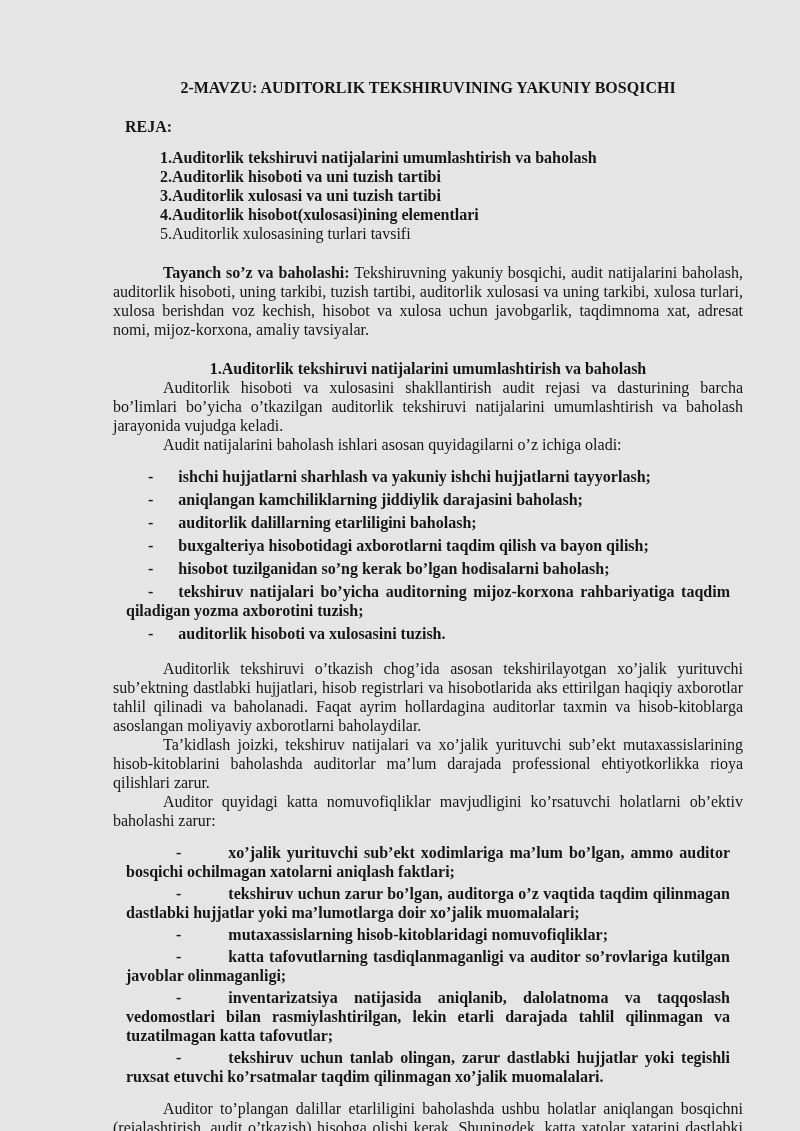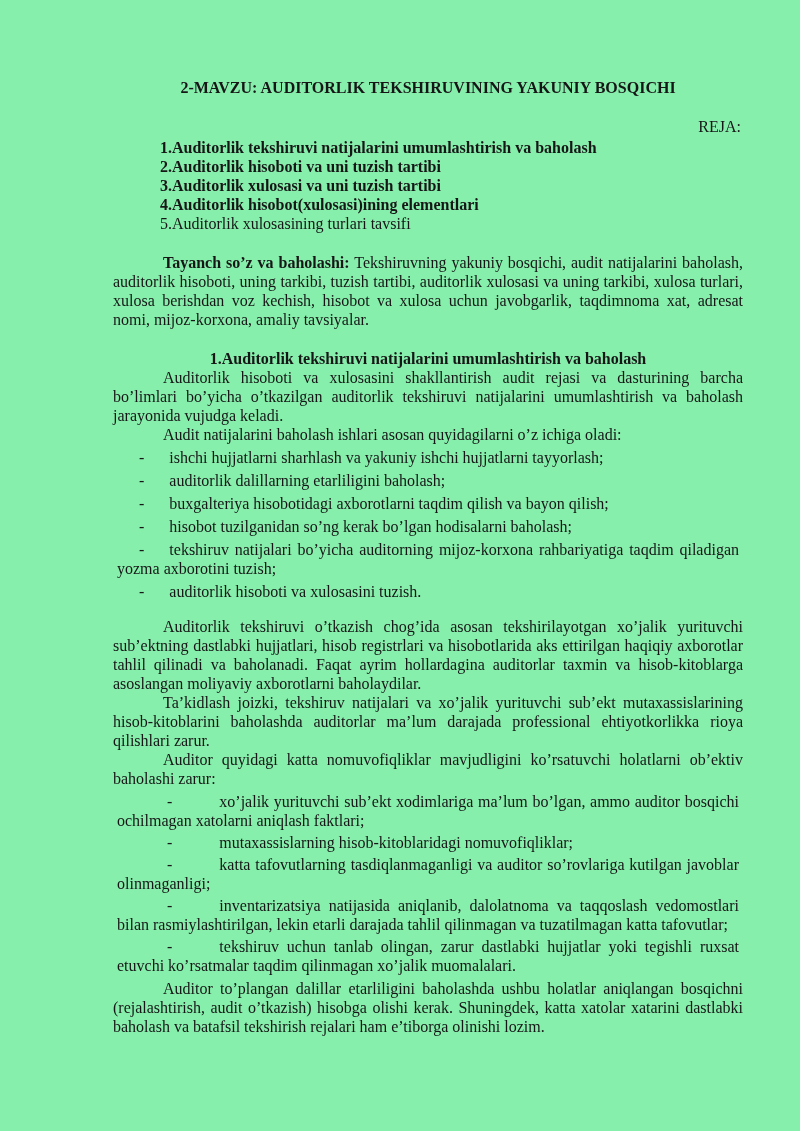--- a/index.html
+++ b/index.html
@@ -14,51 +14,51 @@
     color: #161616;
     font-family: "Liberation Serif", "DejaVu Serif", serif;
     font-size: 16px;
     line-height: 19px;
   }
   .page {
     box-sizing: border-box;
     width: 800px;
     height: 1131px;
     padding: 78px 57px 0 113px;
-    background: #86efac;
+    background: #e5e5e5;
   }
   .bold { font-weight: bold; }
   .doc-title {
     font-weight: bold;
     text-align: center;
     margin: 0 0 20px 0;
   }
   .reja-heading {
-    font-weight: normal;
-    text-align: right;
-    margin: 2px;
+    font-weight: bold;
+    text-align: left;
+    margin: 12px;
   }
   .reja-list {
     margin: 0;
     padding-left: 47px;
   }
   .reja-item { margin: 0; }
   .para {
     margin: 0;
     text-indent: 50px;
     text-align: justify;
   }
   .keywords-para { margin-top: 20px; }
   .sec-heading {
     font-weight: bold;
     text-align: center;
     margin: 20px 0 0 0;
   }
   .para3 { margin-top: 16px; }
-  .list { margin: 4px; padding: 0; }
+  .list { margin: 13px; padding: 0; font-weight: bold; }
   .li {
     margin: 4px 0 0 0;
     text-align: justify;
   }
   .li1 { text-indent: 22px; }
   .li2 { text-indent: 50px; margin-top: 3px; }
   .tab1 { display: inline-block; width: 25px; }
   .tab2 { display: inline-block; width: 47px; }
 </style>
 </head>
@@ -80,33 +80,35 @@
 
   <p class="para keywords-para"><span class="bold">Tayanch so’z va baholashi:</span><span> Tekshiruvning yakuniy bosqichi, audit natijalarini baholash, auditorlik hisoboti, uning tarkibi, tuzish tartibi, auditorlik xulosasi va uning tarkibi, xulosa turlari, xulosa berishdan voz kechish, hisobot va xulosa uchun javobgarlik, taqdimnoma xat, adresat nomi, mijoz-korxona, amaliy tavsiyalar.</span></p>
 
   <div class="sec-heading">1.Auditorlik tekshiruvi natijalarini umumlashtirish va baholash</div>
 
   <p class="para">Auditorlik hisoboti va xulosasini shakllantirish audit rejasi va dasturining barcha bo’limlari bo’yicha o’tkazilgan auditorlik tekshiruvi natijalarini umumlashtirish va baholash jarayonida vujudga keladi.</p>
   <p class="para">Audit natijalarini baholash ishlari asosan quyidagilarni o’z ichiga oladi:</p>
 
   <div class="list">
     <div class="li li1"><span class="dash">-</span><span class="tab1"></span><span>ishchi hujjatlarni sharhlash va yakuniy ishchi hujjatlarni tayyorlash;</span></div>
+    <div class="li li1"><span class="dash">-</span><span class="tab1"></span><span>aniqlangan kamchiliklarning jiddiylik darajasini baholash;</span></div>
     <div class="li li1"><span class="dash">-</span><span class="tab1"></span><span>auditorlik dalillarning etarliligini baholash;</span></div>
     <div class="li li1"><span class="dash">-</span><span class="tab1"></span><span>buxgalteriya hisobotidagi axborotlarni taqdim qilish va bayon qilish;</span></div>
     <div class="li li1"><span class="dash">-</span><span class="tab1"></span><span>hisobot tuzilganidan so’ng kerak bo’lgan hodisalarni baholash;</span></div>
     <div class="li li1"><span class="dash">-</span><span class="tab1"></span><span>tekshiruv natijalari bo’yicha auditorning mijoz-korxona rahbariyatiga taqdim qiladigan yozma axborotini tuzish;</span></div>
     <div class="li li1"><span class="dash">-</span><span class="tab1"></span><span>auditorlik hisoboti va xulosasini tuzish.</span></div>
   </div>
 
   <p class="para para3">Auditorlik tekshiruvi o’tkazish chog’ida asosan tekshirilayotgan xo’jalik yurituvchi sub’ektning dastlabki hujjatlari, hisob registrlari va hisobotlarida aks ettirilgan haqiqiy axborotlar tahlil qilinadi va baholanadi. Faqat ayrim hollardagina auditorlar taxmin va hisob-kitoblarga asoslangan moliyaviy axborotlarni baholaydilar.</p>
   <p class="para">Ta’kidlash joizki, tekshiruv natijalari va xo’jalik yurituvchi sub’ekt mutaxassislarining hisob-kitoblarini baholashda auditorlar ma’lum darajada professional ehtiyotkorlikka rioya qilishlari zarur.</p>
   <p class="para">Auditor quyidagi katta nomuvofiqliklar mavjudligini ko’rsatuvchi holatlarni ob’ektiv baholashi zarur:</p>
 
   <div class="list">
     <div class="li li2"><span class="dash">-</span><span class="tab2"></span><span>xo’jalik yurituvchi sub’ekt xodimlariga ma’lum bo’lgan, ammo auditor bosqichi ochilmagan xatolarni aniqlash faktlari;</span></div>
+    <div class="li li2"><span class="dash">-</span><span class="tab2"></span><span>tekshiruv uchun zarur bo’lgan, auditorga o’z vaqtida taqdim qilinmagan dastlabki hujjatlar yoki ma’lumotlarga doir xo’jalik muomalalari;</span></div>
     <div class="li li2"><span class="dash">-</span><span class="tab2"></span><span>mutaxassislarning hisob-kitoblaridagi nomuvofiqliklar;</span></div>
     <div class="li li2"><span class="dash">-</span><span class="tab2"></span><span>katta tafovutlarning tasdiqlanmaganligi va auditor so’rovlariga kutilgan javoblar olinmaganligi;</span></div>
     <div class="li li2"><span class="dash">-</span><span class="tab2"></span><span>inventarizatsiya natijasida aniqlanib, dalolatnoma va taqqoslash vedomostlari bilan rasmiylashtirilgan, lekin etarli darajada tahlil qilinmagan va tuzatilmagan katta tafovutlar;</span></div>
     <div class="li li2"><span class="dash">-</span><span class="tab2"></span><span>tekshiruv uchun tanlab olingan, zarur dastlabki hujjatlar yoki tegishli ruxsat etuvchi ko’rsatmalar taqdim qilinmagan xo’jalik muomalalari.</span></div>
   </div>
 
   <p class="para">Auditor to’plangan dalillar etarliligini baholashda ushbu holatlar aniqlangan bosqichni (rejalashtirish, audit o’tkazish) hisobga olishi kerak. Shuningdek, katta xatolar xatarini dastlabki baholash va batafsil tekshirish rejalari ham e’tiborga olinishi lozim.</p>
 
 </div>
 

